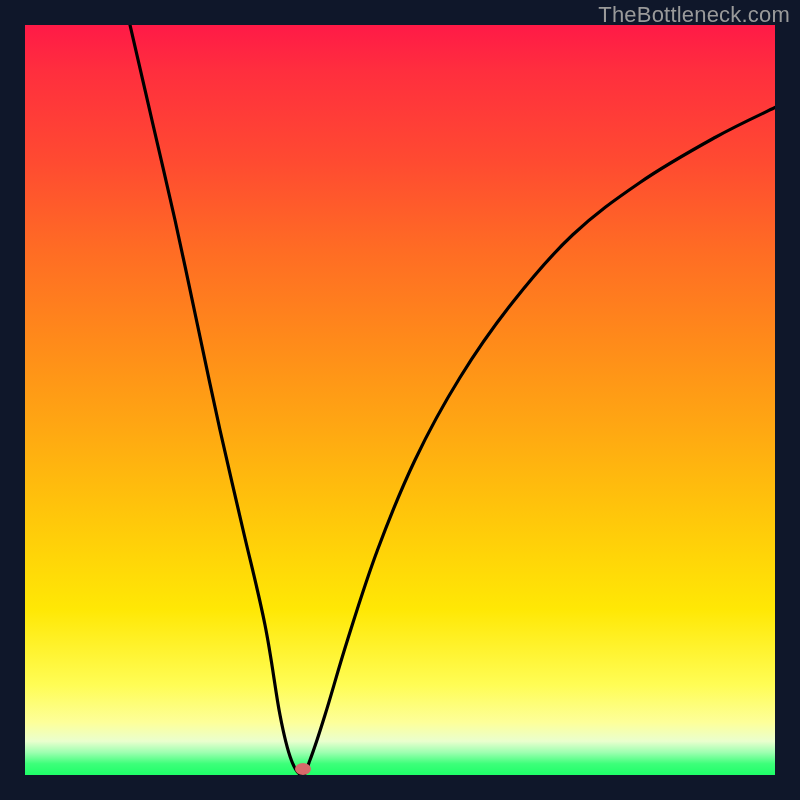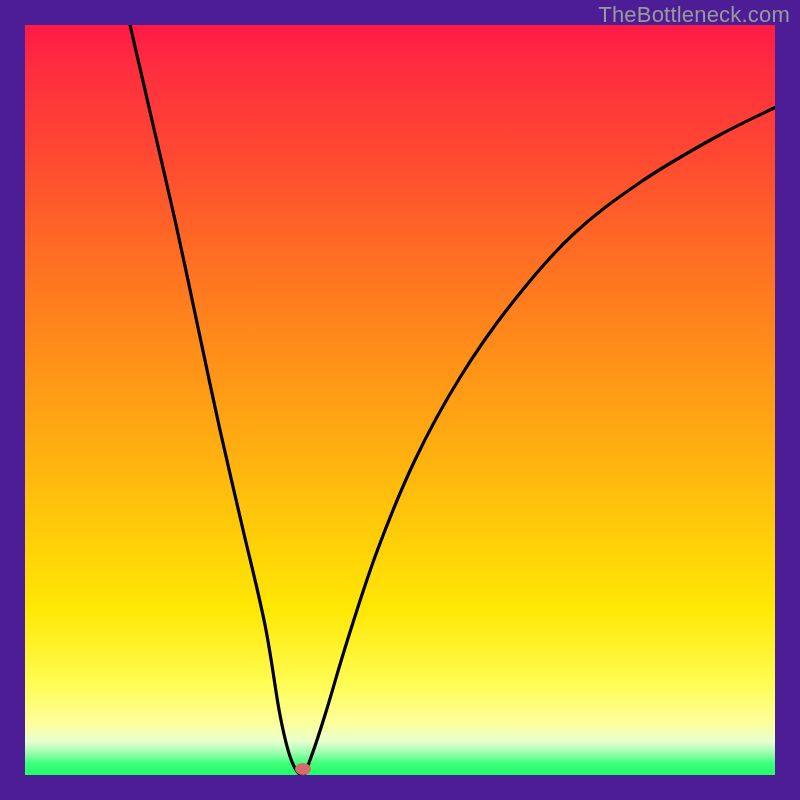--- a/index.html
+++ b/index.html
@@ -2,21 +2,21 @@
 <html><head>
 <meta charset="utf-8">
 <style>
   * { margin: 0; padding: 0; box-sizing: border-box; }
   html, body { width: 800px; height: 800px; overflow: hidden; }
   body { background: #000; font-family: Arial, Helvetica, sans-serif; }
 
   .frame {
     position: absolute;
     inset: 0;
-    background: #4c1d95;
+    background: #0f172a;
   }
 
   .plot-area {
     position: absolute;
     left: 25px;
     top: 25px;
     width: 750px;
     height: 750px;
     
     background:

